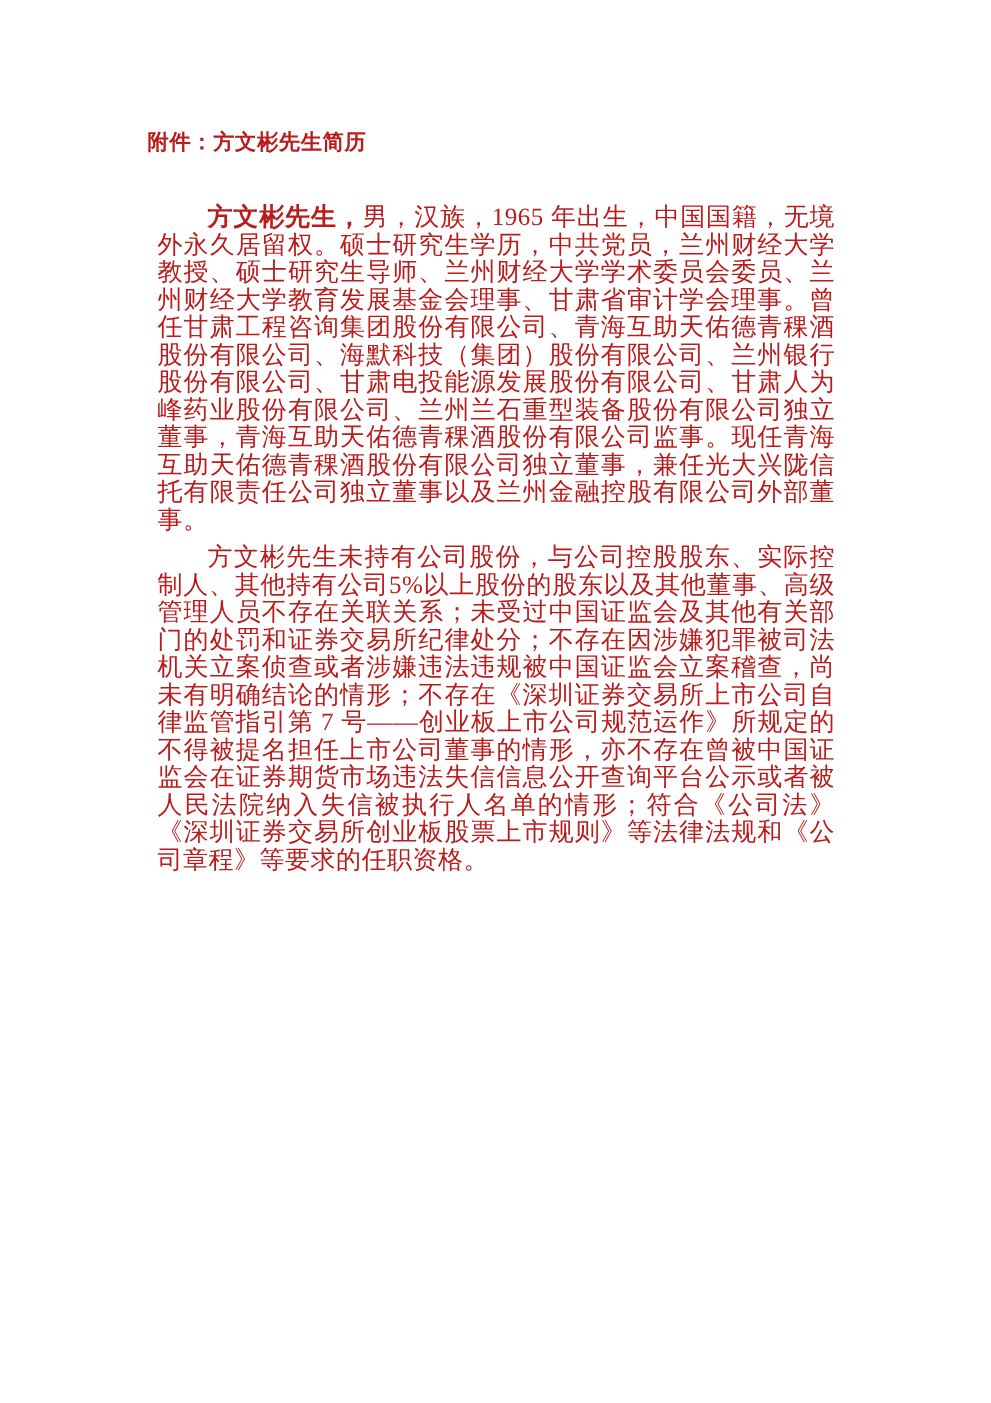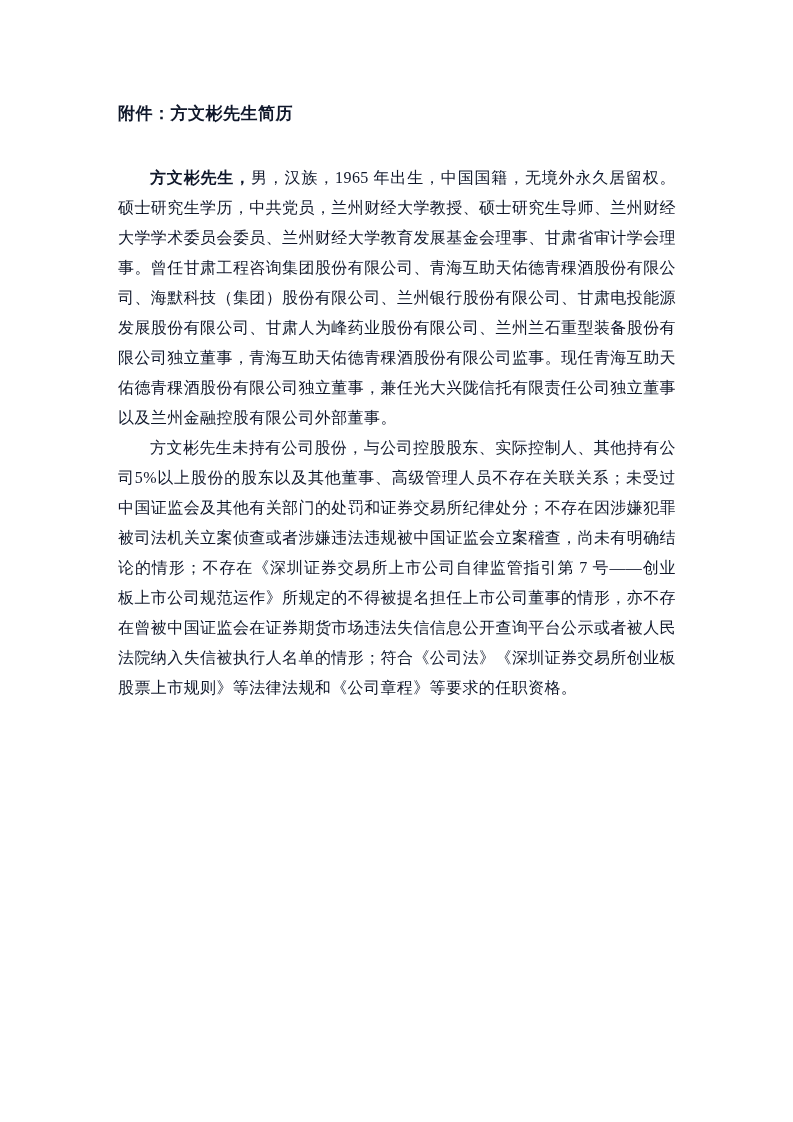--- a/index.html
+++ b/index.html
@@ -5,44 +5,44 @@
   html, body {
     margin: 0;
     padding: 0;
     background: #ffffff;
   }
   .page {
     position: relative;
     width: 677px;
     height: 1122px;
     background: #ffffff;
-    color: #0f172a;
+    color: #b91c1c;
     font-family: "Liberation Serif", "DejaVu Serif", serif;
     overflow: hidden;
     box-sizing: border-box;
   }
   .content {
     position: absolute;
     left: 118px;
     top: 103px;
     width: 558px;
   }
   .doc-title {
     font-size: 17px;
     font-weight: bold;
     line-height: 22px;
     margin: 0 0 38px 0;
     letter-spacing: 0.5px;
   }
   .para {
-    font-size: 16px;
-    line-height: 30px;
+    font-size: 20px;
+    line-height: 22px;
     text-align: justify;
     text-indent: 2em;
-    margin: 0;
+    margin: 8px;
     letter-spacing: 0.4px;
   }
   .para .lead {
     font-weight: bold;
   }
 </style>
 </head>
 <body>
 
 <div class="page">

